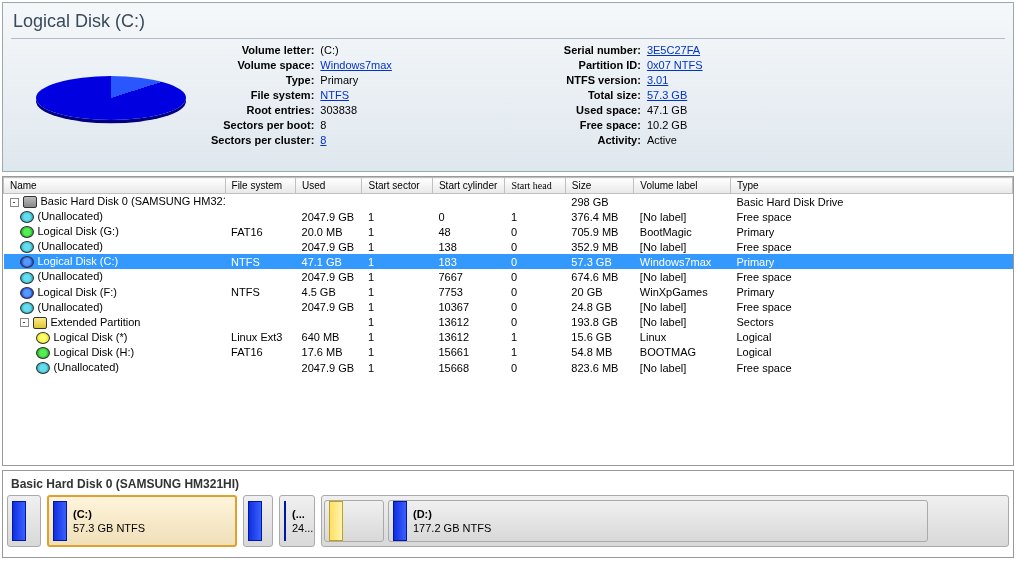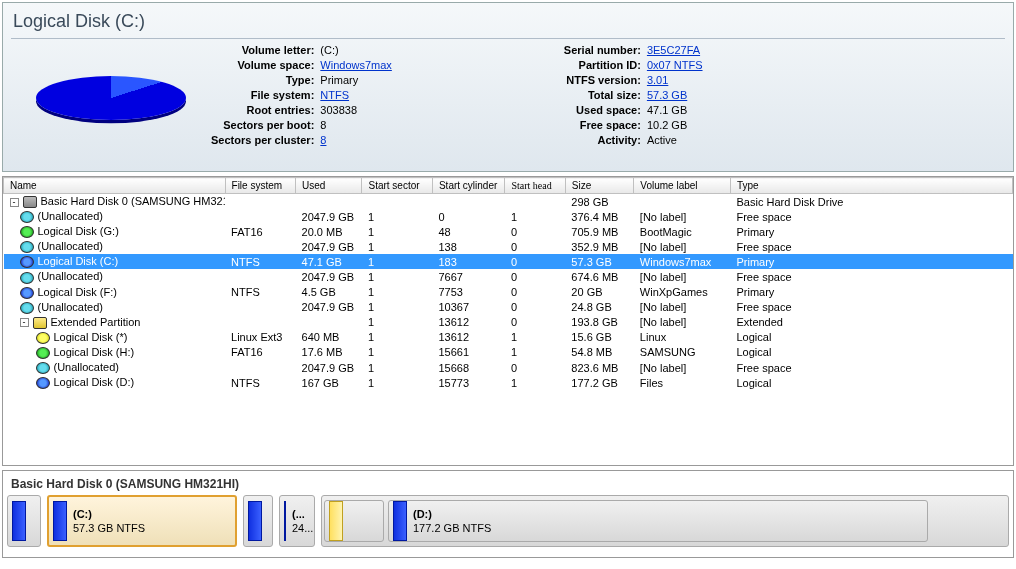--- a/index.html
+++ b/index.html
@@ -316,65 +316,54 @@
         </tr>
         <tr>
           <td><span class="indent1"><span class="tree-toggle">-</span><span class="disk-icon yellowfolder"></span><span>Extended Partition</span></span></td>
           <td></td>
           <td></td>
           <td>1</td>
           <td>13612</td>
           <td>0</td>
           <td>193.8 GB</td>
           <td>[No label]</td>
-          <td>Extended</td>
+          <td>Sectors</td>
         </tr>
         <tr>
           <td><span class="indent2"><span class="disk-icon yellow"></span><span>Logical Disk (*)</span></span></td>
           <td>Linux Ext3</td>
           <td>640 MB</td>
           <td>1</td>
           <td>13612</td>
           <td>1</td>
           <td>15.6 GB</td>
           <td>Linux</td>
           <td>Logical</td>
         </tr>
         <tr>
           <td><span class="indent2"><span class="disk-icon green"></span><span>Logical Disk (H:)</span></span></td>
           <td>FAT16</td>
           <td>17.6 MB</td>
           <td>1</td>
           <td>15661</td>
           <td>1</td>
           <td>54.8 MB</td>
-          <td>SAMSUNG</td>
+          <td>BOOTMAG</td>
           <td>Logical</td>
         </tr>
         <tr>
           <td><span class="indent2"><span class="disk-icon teal"></span><span>(Unallocated)</span></span></td>
           <td></td>
           <td>2047.9 GB</td>
           <td>1</td>
           <td>15668</td>
           <td>0</td>
           <td>823.6 MB</td>
           <td>[No label]</td>
           <td>Free space</td>
-        </tr>
-        <tr>
-          <td><span class="indent2"><span class="disk-icon blue"></span><span>Logical Disk (D:)</span></span></td>
-          <td>NTFS</td>
-          <td>167 GB</td>
-          <td>1</td>
-          <td>15773</td>
-          <td>1</td>
-          <td>177.2 GB</td>
-          <td>Files</td>
-          <td>Logical</td>
         </tr>
       </tbody>
   </table>
 </div>
 
 <div class="map-panel">
   <div class="map-title">Basic Hard Disk 0 (SAMSUNG HM321HI)</div>
   <div class="map-row" id="map-row">
       <div class="map-block" style="width: 34px;">
         <div class="map-swatch "></div>

